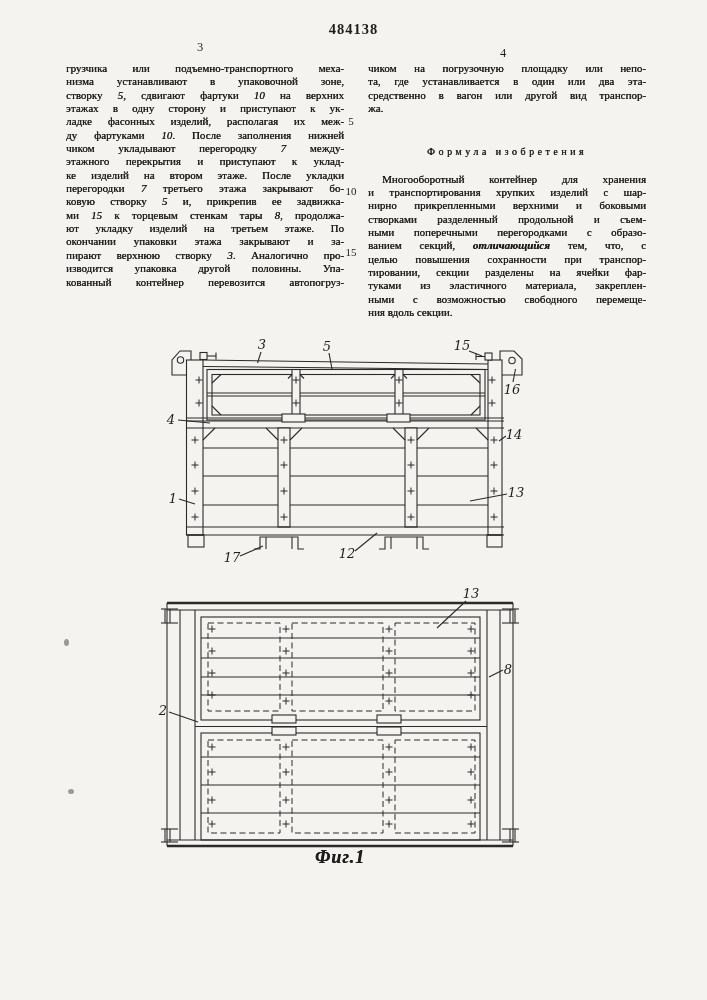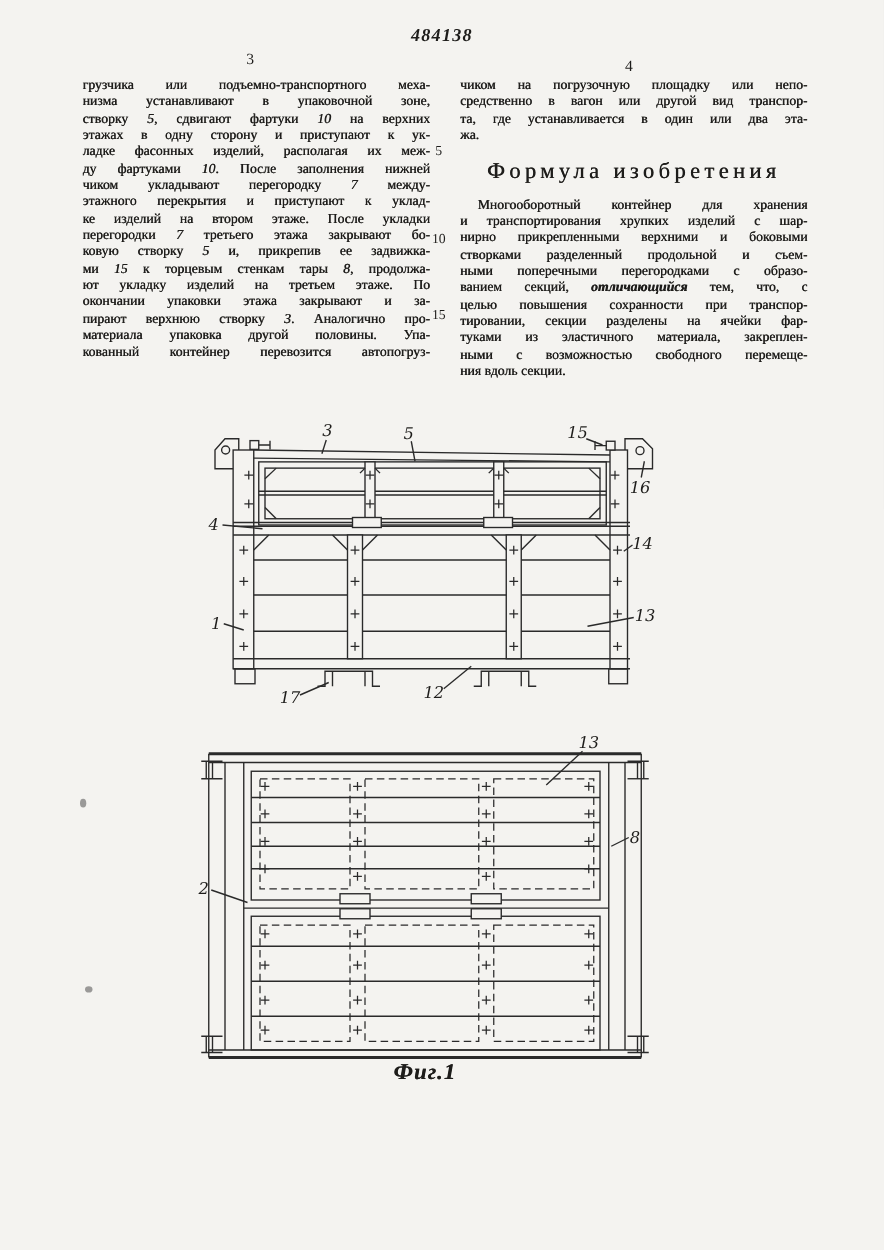--- a/index.html
+++ b/index.html
@@ -7,43 +7,43 @@
     width:707px;height:1000px;
     background:#e9e8e5;
     font-family:"Liberation Serif","DejaVu Serif",serif;
   }
   .page{
     position:absolute;left:0;top:0;width:707px;height:1000px;
     background:#f4f3f0;color:#1e1d1b;overflow:hidden;
   }
   .patent-number{
     position:absolute;left:0;top:21px;width:707px;
-    text-align:center;font-size:14.5px;font-weight:bold;letter-spacing:1px;font-style:italic;
+    text-align:center;font-size:14.5px;font-weight:bold;letter-spacing:1px;
   }
   .colnum{position:absolute;font-size:12.5px;}
   .colnum-left{left:197px;top:40px;}
   .colnum-right{left:500px;top:46px;}
   .margin-num{
     position:absolute;left:341px;width:20px;text-align:center;
     font-size:11px;
   }
   .textcol{position:absolute;width:278px;}
   .tline{
     width:278px;height:13.35px;line-height:13.35px;
     font-size:11px;
     text-align:justify;text-align-last:justify;
     white-space:normal;overflow:hidden;
     text-shadow:0.3px 0 0 currentColor;
   }
   .tline.nj{text-align:left;text-align-last:left;font-family:Liberation Serif, serif;}
   .tline.ind{text-indent:14px;}
   .tline i{font-style:italic;}
   .claims-heading{
-    margin-top:15px;height:13.35px;line-height:13.35px;
-    text-align:center;font-size:18px;letter-spacing:3.5px;
+    margin-top:30px;height:13.35px;line-height:13.35px;
+    text-align:center;font-size:10px;letter-spacing:3.5px;
     text-shadow:0.3px 0 0 currentColor;
   }
   #right-para2{margin-top:14px;}
   .fig{position:absolute;}
   .figlbl text{
     font-family:"DejaVu Serif","Liberation Serif",serif;
     font-style:italic;font-size:13px;fill:#1e1d1b;text-anchor:middle;
   }
   .fig-caption{
     position:absolute;left:308px;top:847px;width:64px;text-align:center;
@@ -74,29 +74,29 @@
       <div class="tline"><span>ду фартуками </span><i>10</i><span>. После заполнения нижней</span></div>
       <div class="tline"><span>чиком укладывают перегородку </span><i>7</i><span> между-</span></div>
       <div class="tline"><span>этажного перекрытия и приступают к уклад-</span></div>
       <div class="tline"><span>ке изделий на втором этаже. После укладки</span></div>
       <div class="tline"><span>перегородки </span><i>7</i><span> третьего этажа закрывают бо-</span></div>
       <div class="tline"><span>ковую створку </span><i>5</i><span> и, прикрепив ее задвижка-</span></div>
       <div class="tline"><span>ми </span><i>15</i><span> к торцевым стенкам тары </span><i>8</i><span>, продолжа-</span></div>
       <div class="tline"><span>ют укладку изделий на третьем этаже. По</span></div>
       <div class="tline"><span>окончании упаковки этажа закрывают и за-</span></div>
       <div class="tline"><span>пирают верхнюю створку </span><i>3</i><span>. Аналогично про-</span></div>
-      <div class="tline"><span>материала упаковка другой половины. Упа-</span></div>
+      <div class="tline"><span>изводится упаковка другой половины. Упа-</span></div>
       <div class="tline"><span>кованный контейнер перевозится автопогруз-</span></div>
     </div>
 
   <div class="textcol" style="left:368px;top:62px">
     <div id="right-para1">
         <div class="tline"><span>чиком на погрузочную площадку или непо-</span></div>
+        <div class="tline"><span>та, где устанавливается в один или два эта-</span></div>
         <div class="tline"><span>средственно в вагон или другой вид транспор-</span></div>
-        <div class="tline"><span>та, где устанавливается в один или два эта-</span></div>
         <div class="tline nj"><span>жа.</span></div>
       </div>
     <div class="claims-heading">Формула изобретения</div>
     <div id="right-para2">
         <div class="tline ind"><span>Многооборотный контейнер для хранения</span></div>
         <div class="tline"><span>и транспортирования хрупких изделий с шар-</span></div>
         <div class="tline"><span>нирно прикрепленными верхними и боковыми</span></div>
         <div class="tline"><span>створками разделенный продольной и съем-</span></div>
         <div class="tline"><span>ными поперечными перегородками с образо-</span></div>
         <div class="tline"><span>ванием секций, </span><i style="font-weight: bold;">отличающийся</i><span> тем, что, с</span></div>

